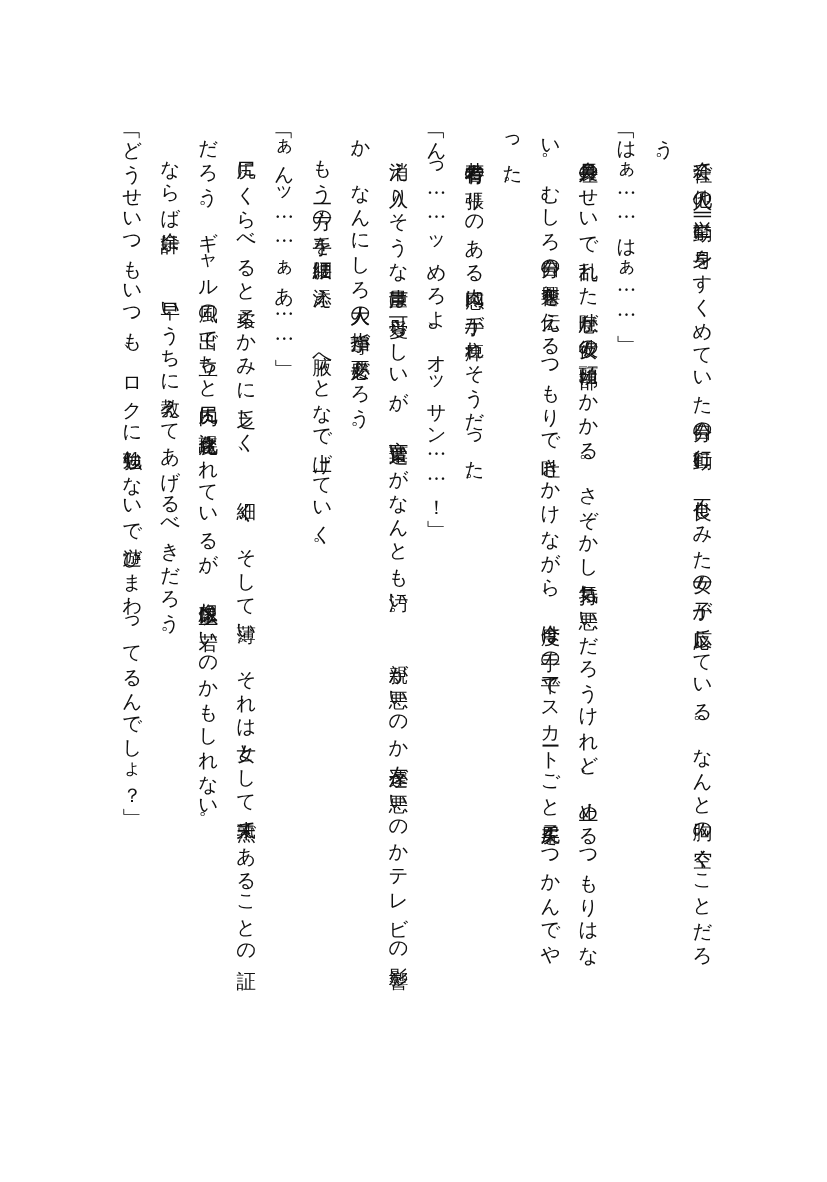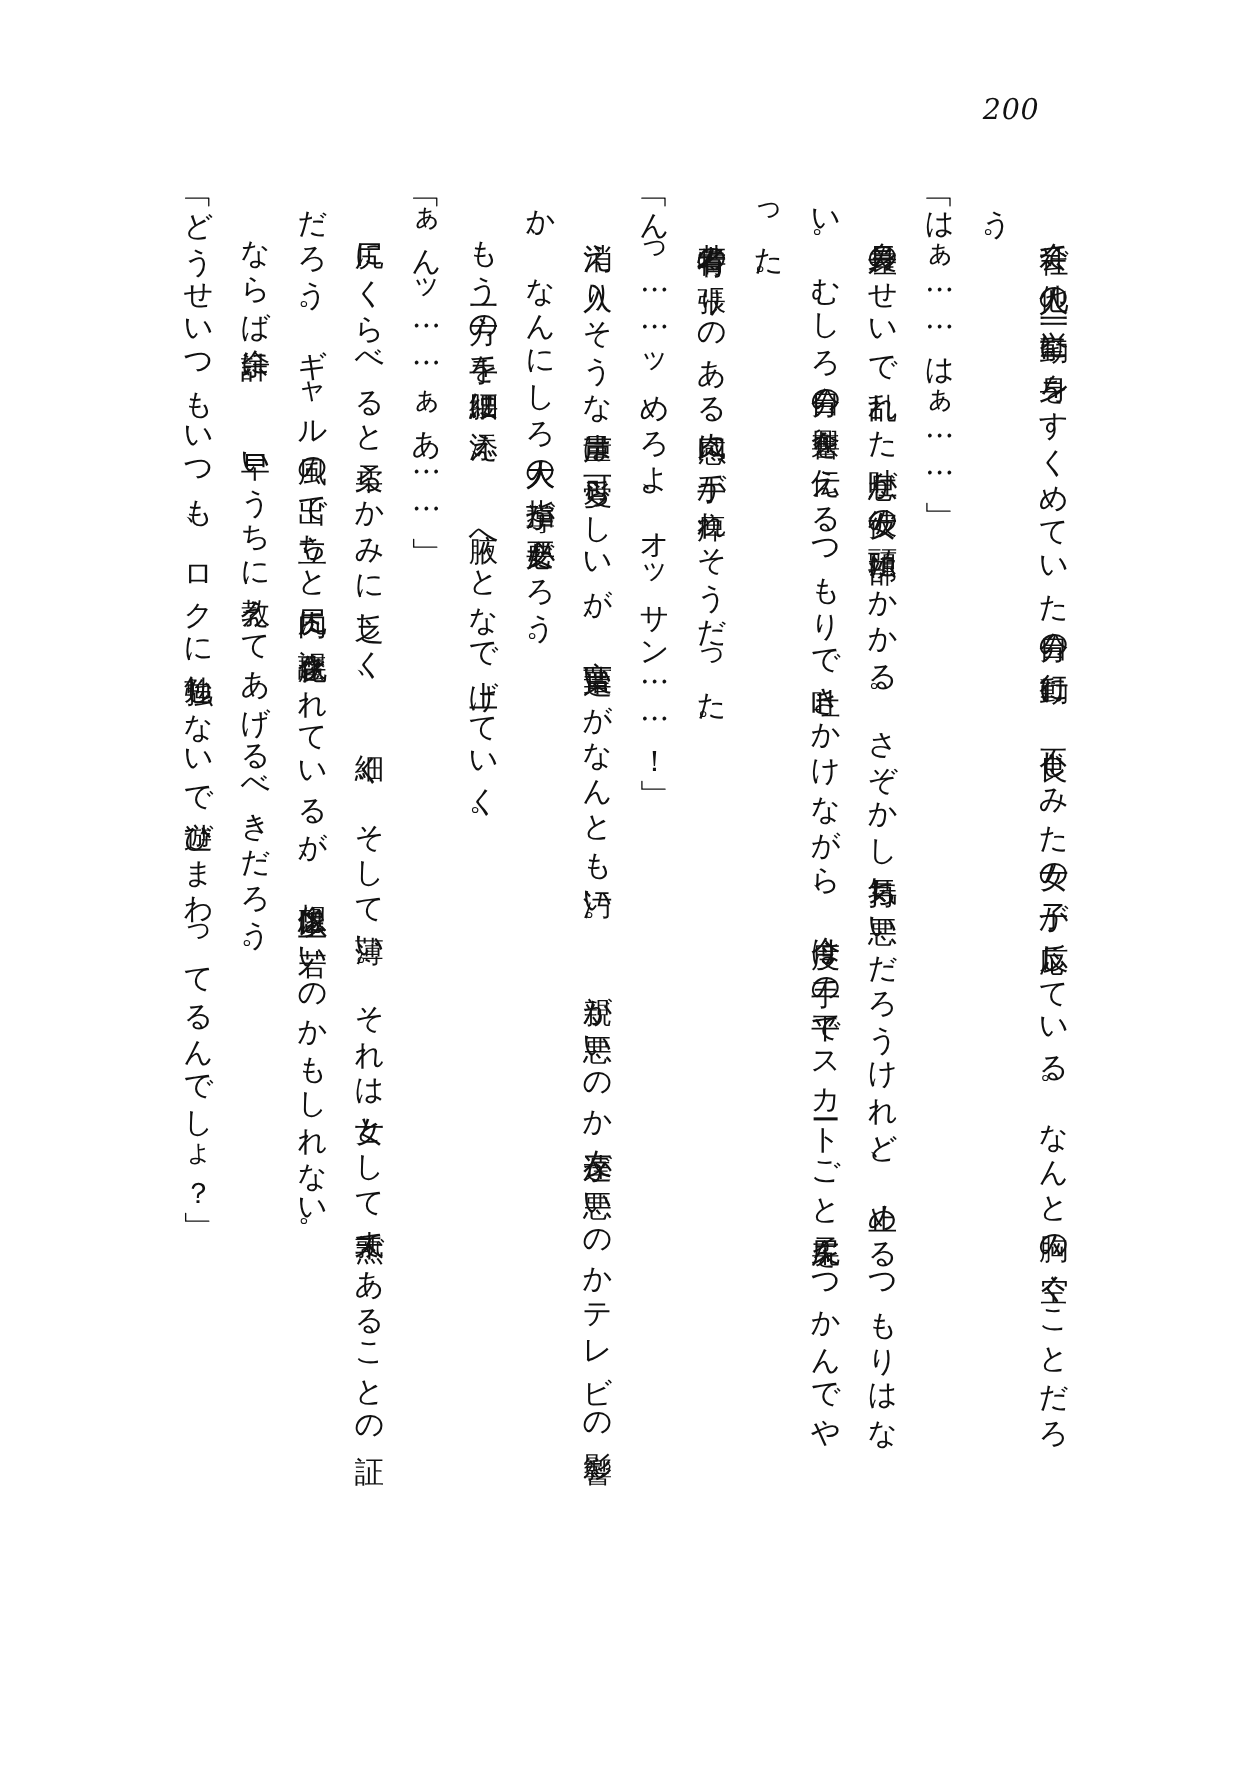--- a/index.html
+++ b/index.html
@@ -55,21 +55,20 @@
   }
   .body-text p.indent {
     text-indent: 19.5px;
   }
 </style>
 </head>
 <body>
 
 <div class="page">
 
-  <div class="page-number">200</div>
 
   <div class="body-text">
     <p class="indent">会社で他人の一挙一動に身をすくめていた自分の行動に、不良じみた女の子が反応している。なんと胸の空くことだろう。</p>
     <p>「はぁ……はぁ……」</p>
     <p class="indent">身長差のせいで乱れた吐息が彼女の頭頂部にかかる。さぞかし気持ち悪いだろうけれど、止めるつもりはない。むしろ自分の興奮を伝えるつもりで吐きかけながら、今度は手の平でスカートごと柔尻をつかんでやった。</p>
     <p class="indent">若者特有の張りのある肉感に手が痺れそうだった。</p>
     <p>「んっ……ッめろよ、オッサン……！」</p>
     <p class="indent">消え入りそうな声量は可愛らしいが、言葉遣いがなんとも汚い。　親が悪いのか友達が悪いのかテレビの影響か、なんにしろ大人の指導が必要だろう。</p>
     <p class="indent">もう一方の手を細腰に添え、　腋へとなで上げていく。</p>
     <p>「ぁんッ……ぁあ……」</p>

